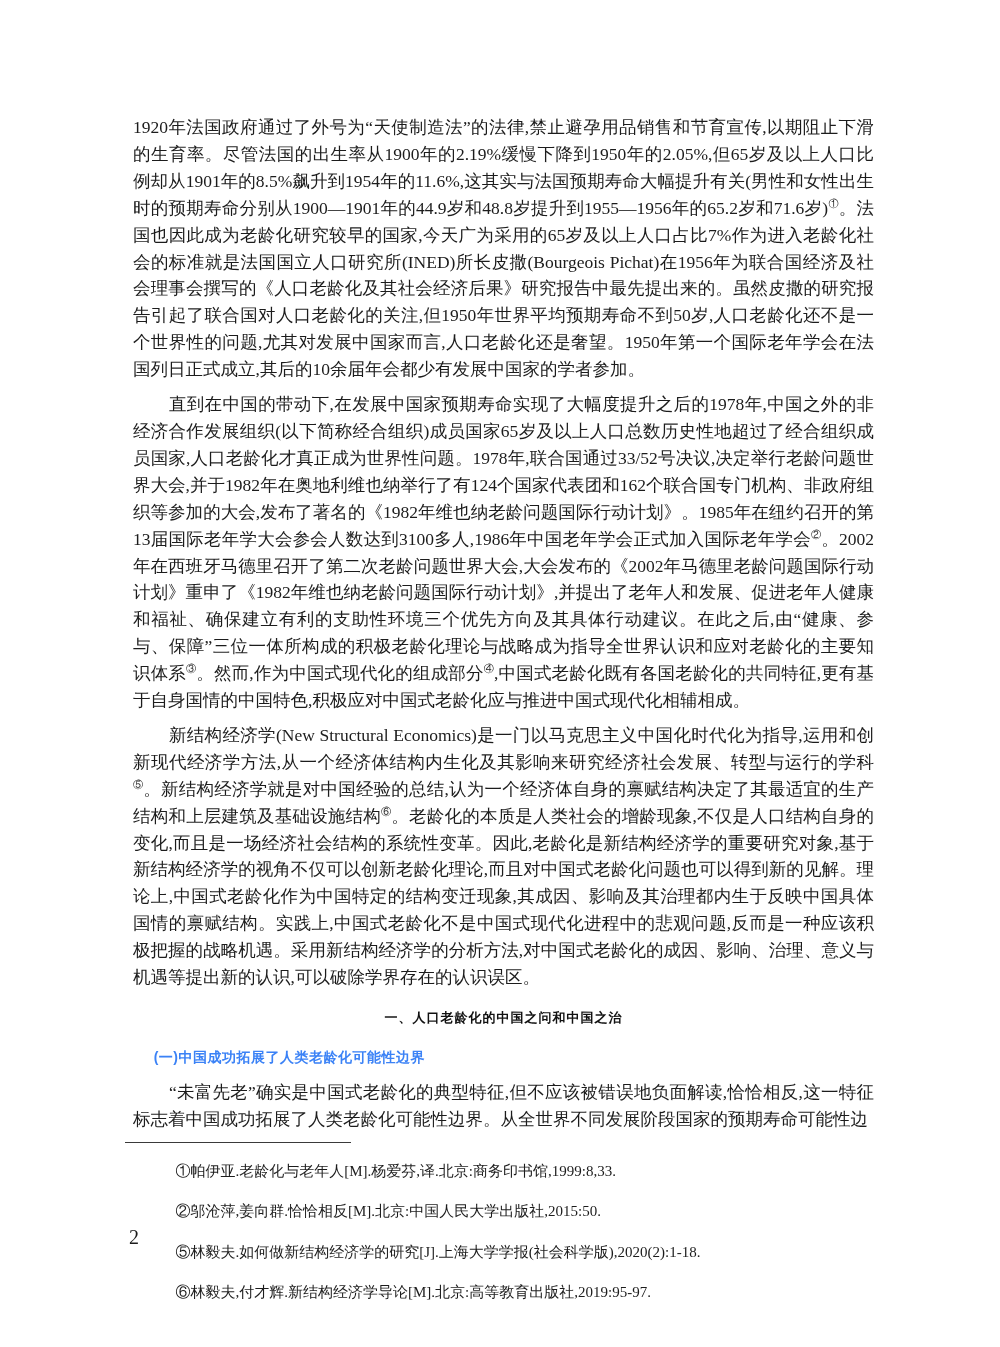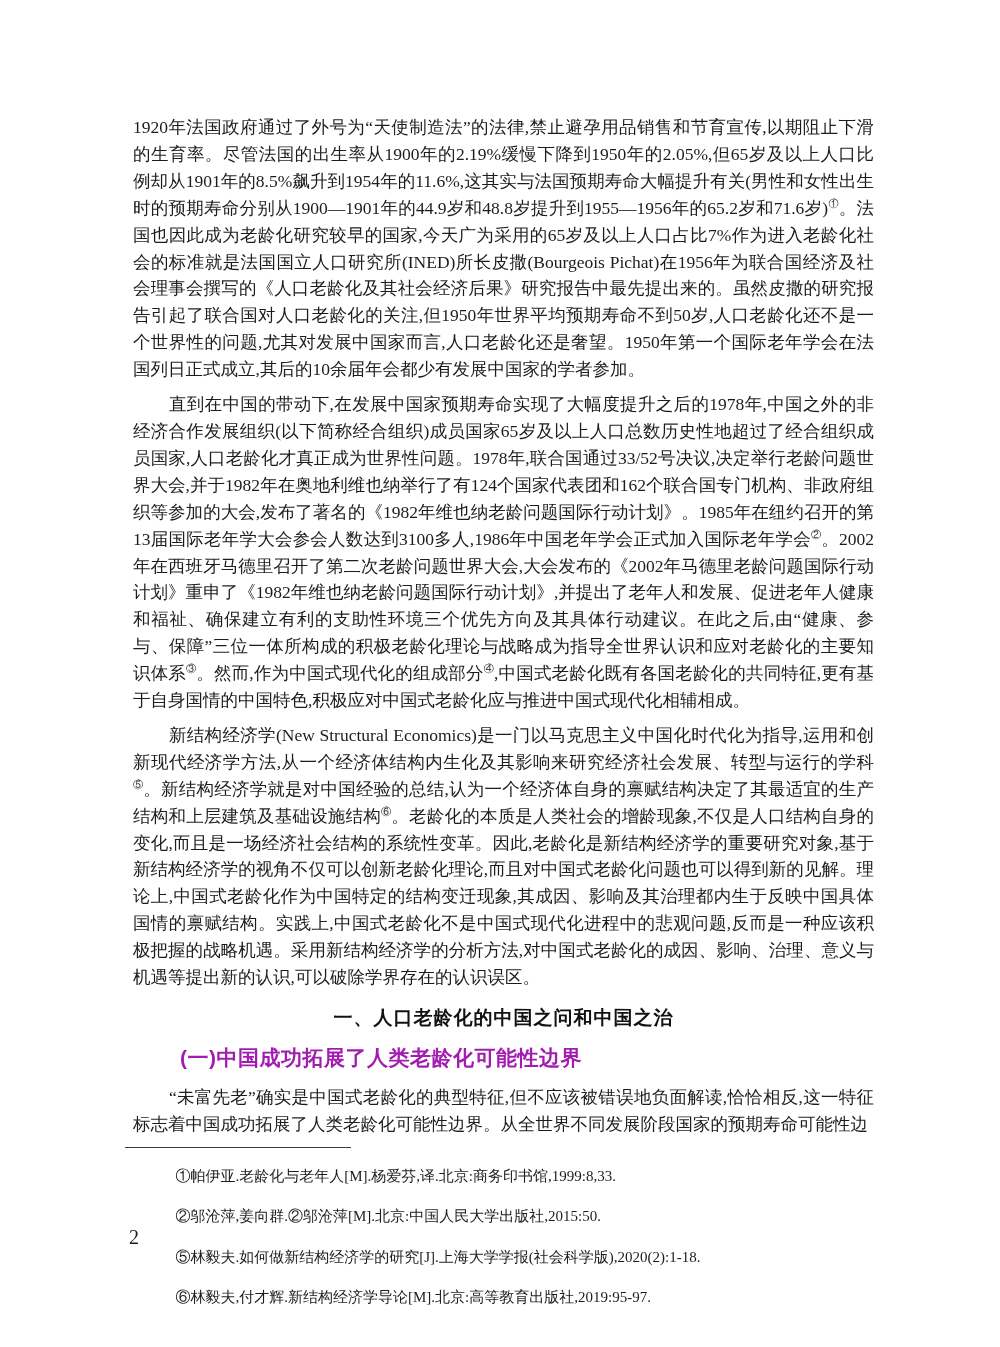--- a/index.html
+++ b/index.html
@@ -30,35 +30,35 @@
   .para.indent { text-indent: 2.05em; }
   sup.fnref {
     font-size: 0.58em;
     vertical-align: super;
     line-height: 0;
   }
   .section-title {
     margin: 13px 0 11px 0;
     font-family: "Liberation Sans", "DejaVu Sans", sans-serif;
     font-weight: 700;
-    font-size: 19px;
+    font-size: 13px;
     line-height: 28px;
     text-align: center;
     letter-spacing: 1px;
     color: #111;
   }
   .subsection-title {
-    margin: 12px;
+    margin: 0;
     font-family: "Liberation Sans", "DejaVu Sans", sans-serif;
     font-weight: 700;
-    font-size: 21px;
+    font-size: 14px;
     line-height: 28px;
     text-indent: 2.05em;
     letter-spacing: 0.5px;
-    color: #a21caf;
+    color: #3b82f6;
   }
   .footnote-sep {
     width: 226px;
     border: none;
     border-top: 1.5px solid #3a3a3a;
     margin: 9px 0 7px 0;
   }
   .footnotes { }
   .footnote {
     margin: 16px;
@@ -93,21 +93,21 @@
     <h1 class="section-title">一、人口老龄化的中国之问和中国之治</h1>
 
     <h2 class="subsection-title">(一)中国成功拓展了人类老龄化可能性边界</h2>
 
     <p class="para indent">“未富先老”确实是中国式老龄化的典型特征,但不应该被错误地负面解读,恰恰相反,这一特征标志着中国成功拓展了人类老龄化可能性边界。从全世界不同发展阶段国家的预期寿命可能性边</p>
 
     <hr class="footnote-sep">
 
     <div class="footnotes">
       <p class="footnote">①帕伊亚.老龄化与老年人[M].杨爱芬,译.北京:商务印书馆,1999:8,33.</p>
-      <p class="footnote">②邬沧萍,姜向群.②邬沧萍[M].北京:中国人民大学出版社,2015:50.</p>
+      <p class="footnote">②邬沧萍,姜向群.恰恰相反[M].北京:中国人民大学出版社,2015:50.</p>
       <p class="footnote">⑤林毅夫.如何做新结构经济学的研究[J].上海大学学报(社会科学版),2020(2):1-18.</p>
       <p class="footnote">⑥林毅夫,付才辉.新结构经济学导论[M].北京:高等教育出版社,2019:95-97.</p>
     </div>
 
   </div>
 
   <div class="page-number">2</div>
 </div>
 
 </body></html>

